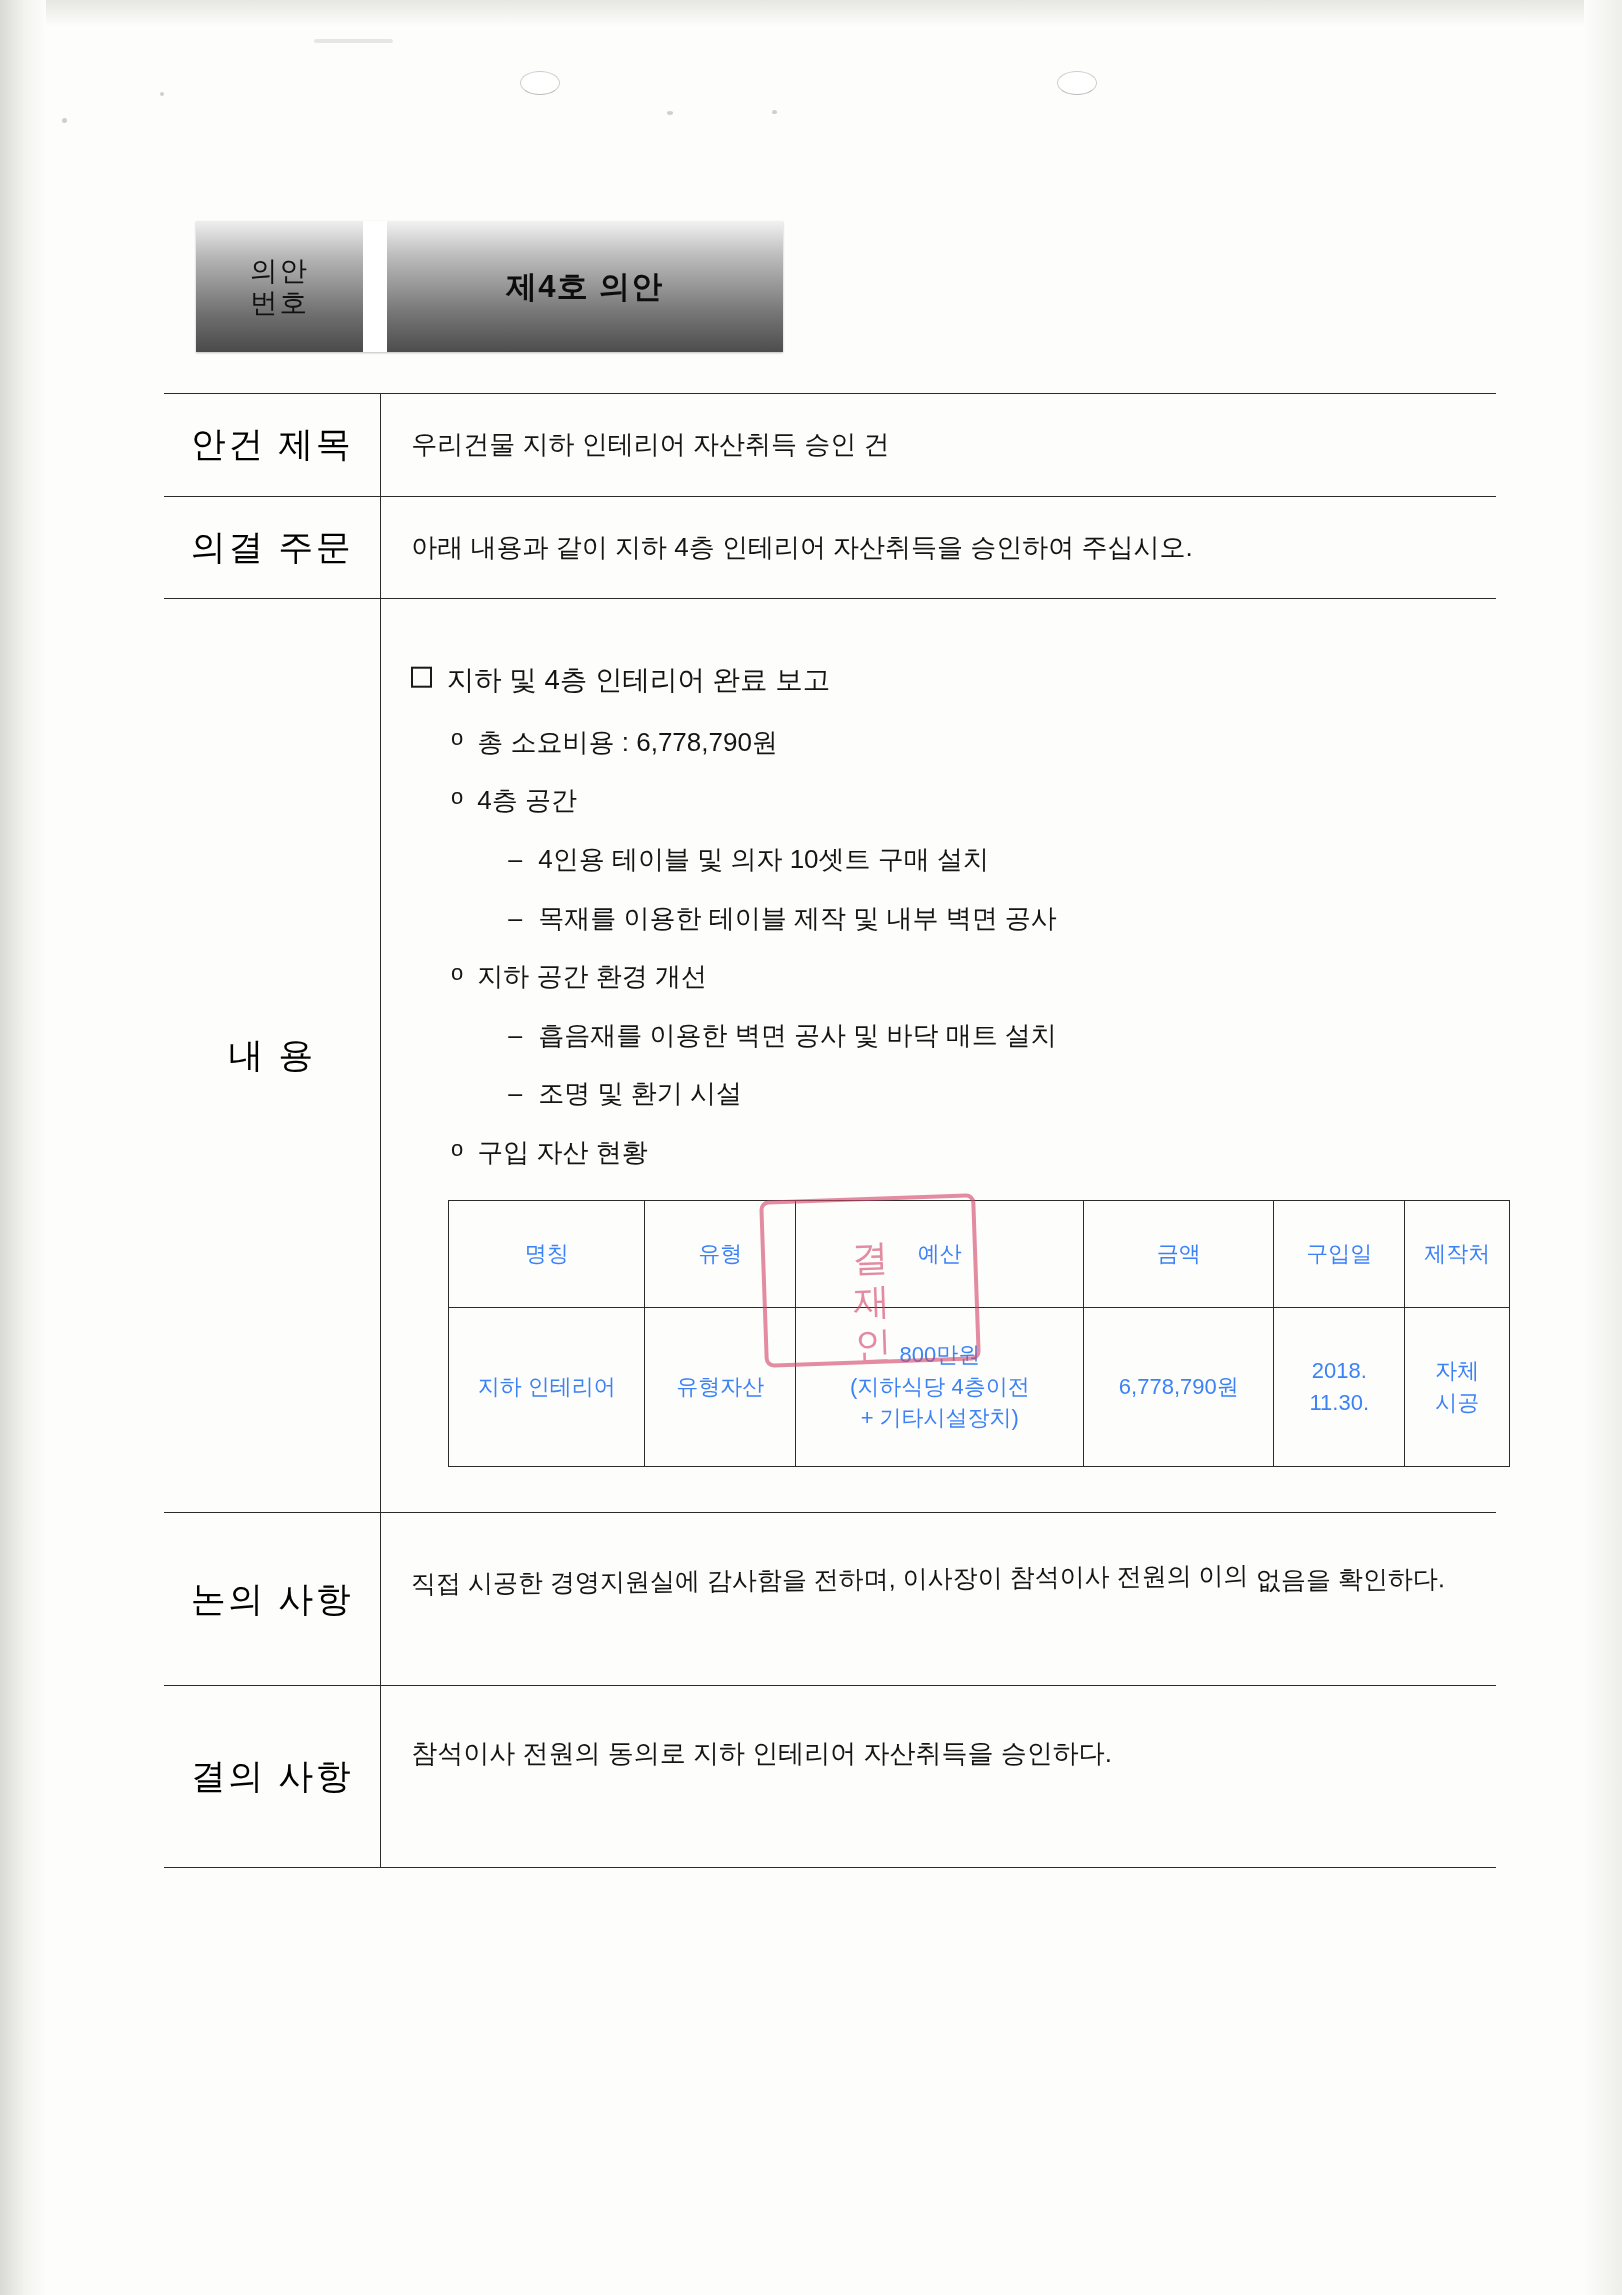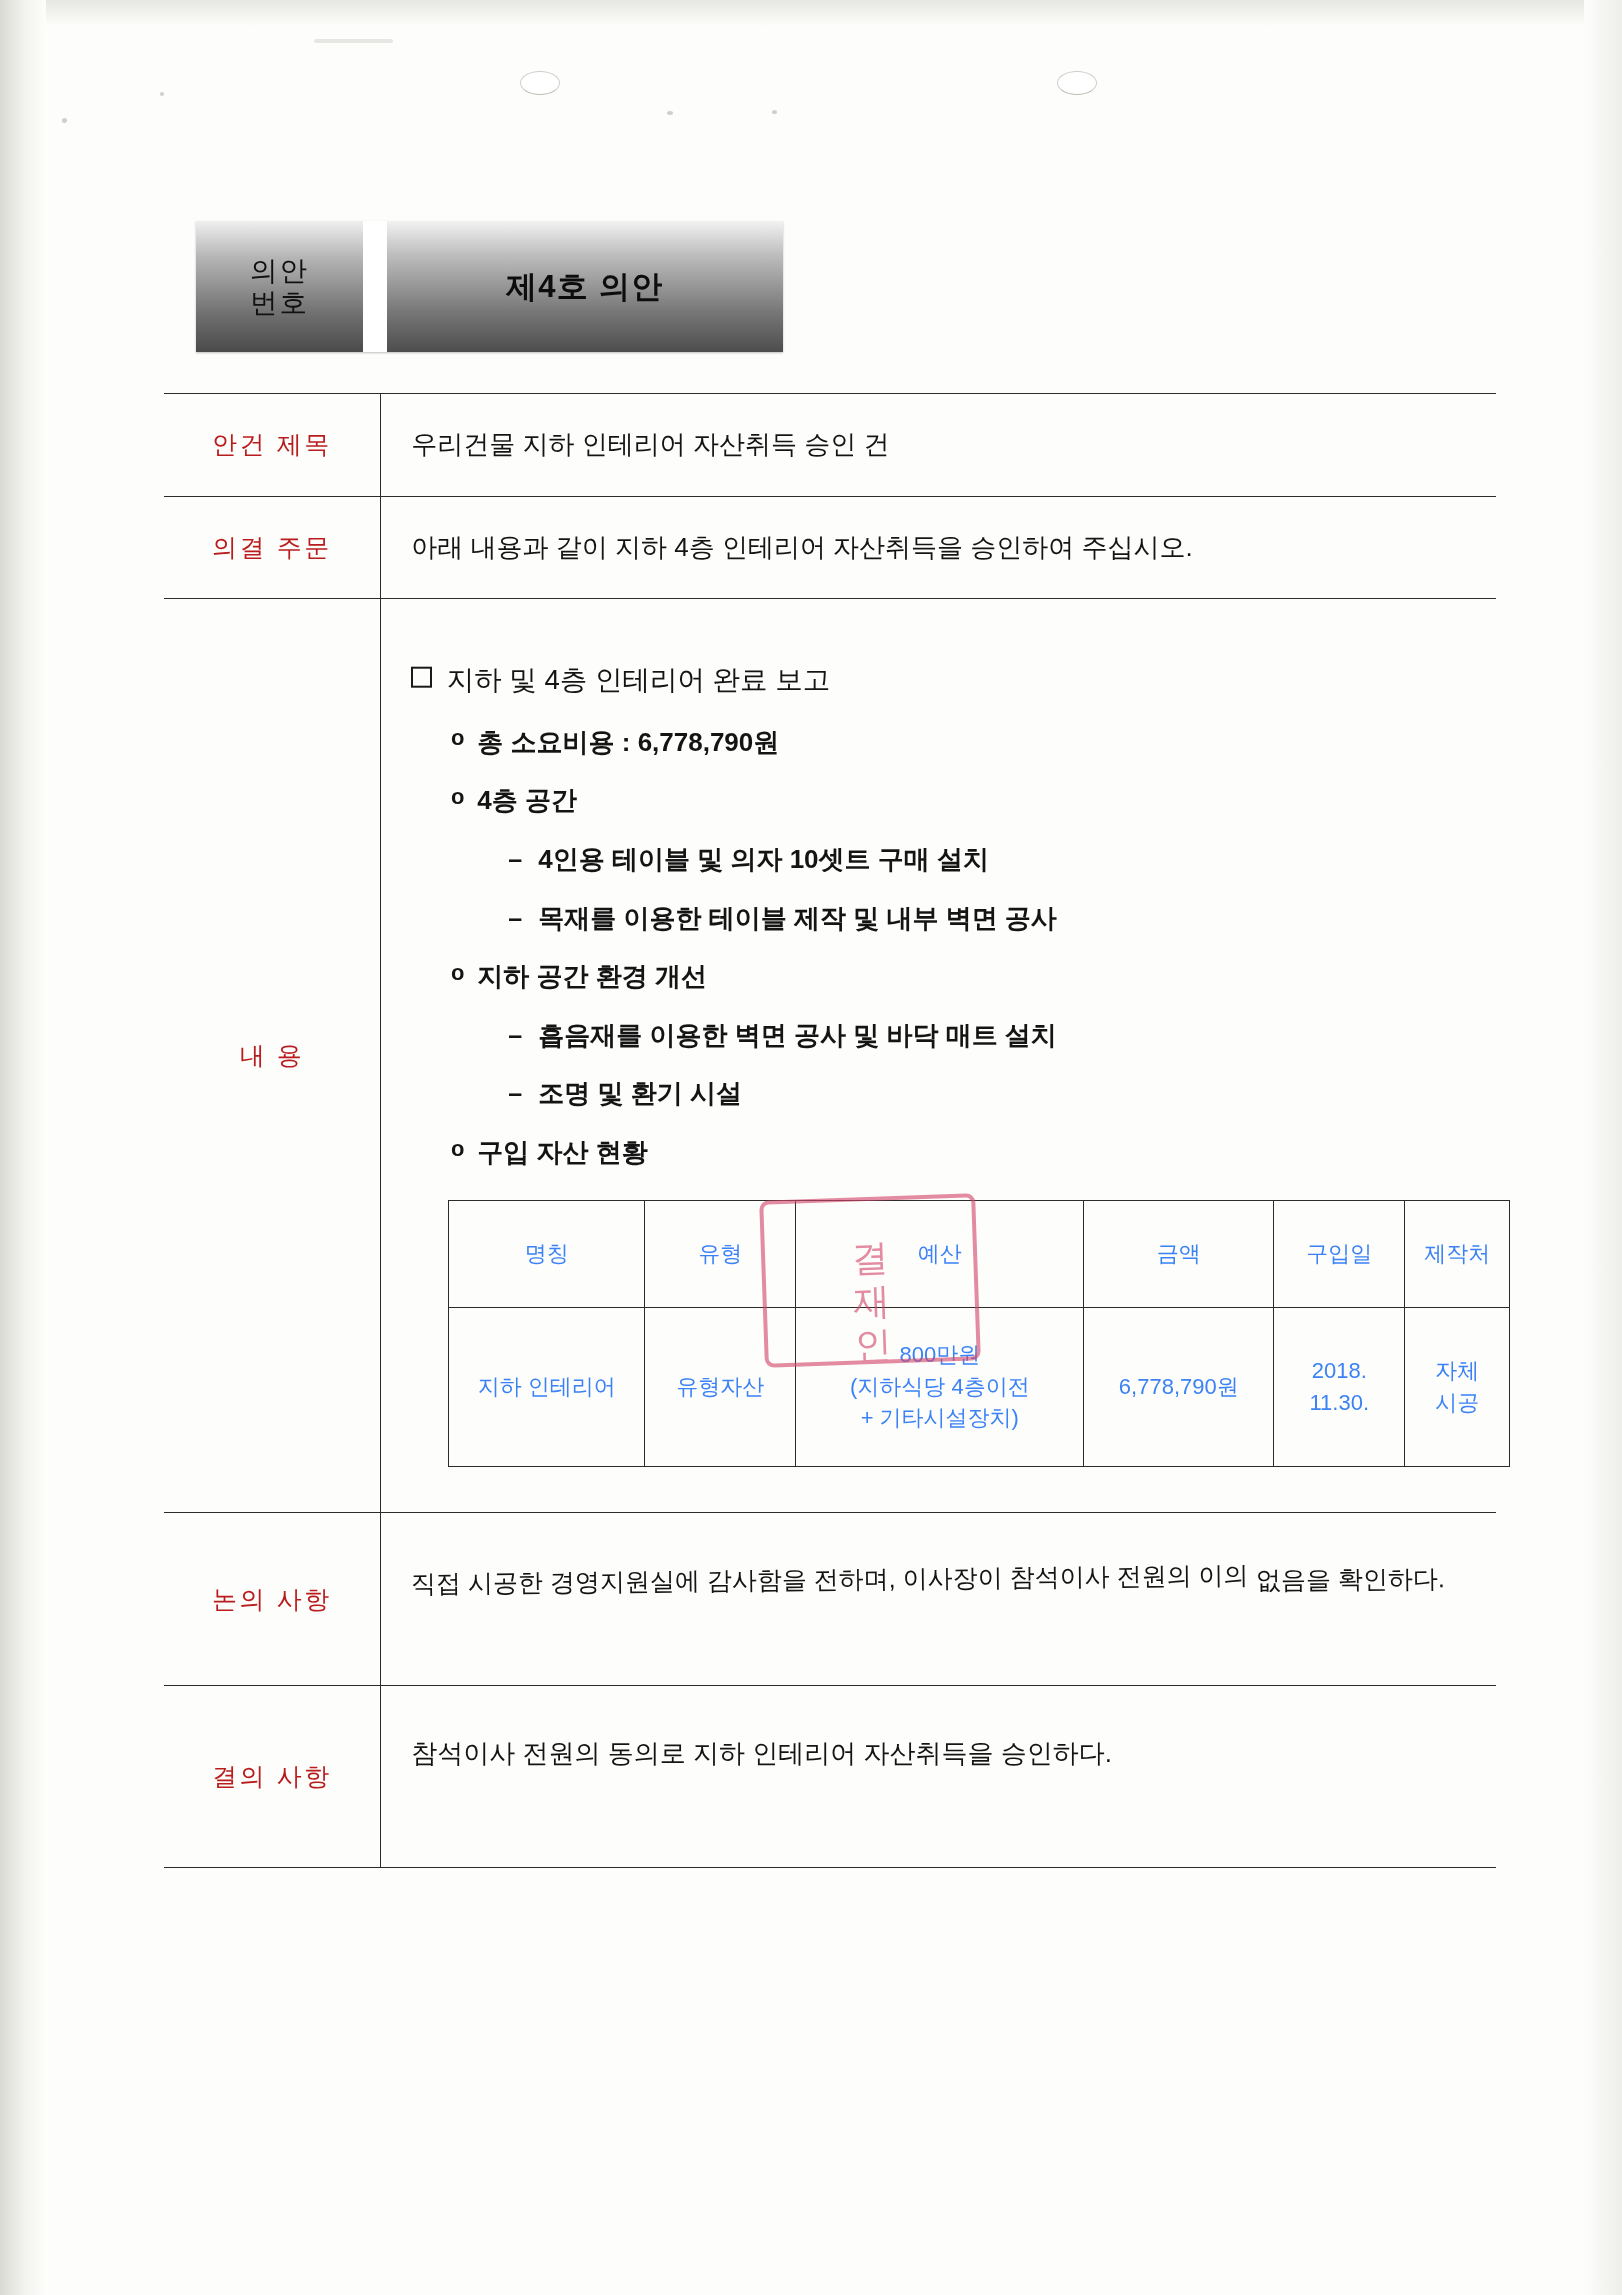--- a/index.html
+++ b/index.html
@@ -119,23 +119,23 @@
     border-top: 1.3px solid #2b2b2b;
     position: relative;
   }
   .row.last { border-bottom: 1.3px solid #2b2b2b; }
   .label-cell {
     width: 216px;
     flex: none;
     display: flex;
     align-items: center;
     justify-content: center;
-    font-size: 25px;
+    font-size: 35px;
     letter-spacing: 2.6px;
-    color: #b91c1c;
+    color: #000000;
     padding: 26px 0;
     box-sizing: border-box;
     text-align: center;
   }
   .divider {
     width: 1.3px;
     background: #2b2b2b;
     flex: none;
   }
   .content-cell {
@@ -170,21 +170,20 @@
   ul.lv1 {
     list-style: none;
     margin: 0 0 0 37px;
     padding: 0;
   }
   ul.lv1 > li {
     font-size: 26px;
     margin-bottom: 17px;
     position: relative;
     padding-left: 29px;
-    font-weight: bold;
   }
   ul.lv1 > li::before {
     content: "o";
     position: absolute;
     left: 2.6px; top: -1.3px;
     font-size: 22px;
   }
   ul.lv2 {
     list-style: none;
     margin: 17px 0 0 31px;

